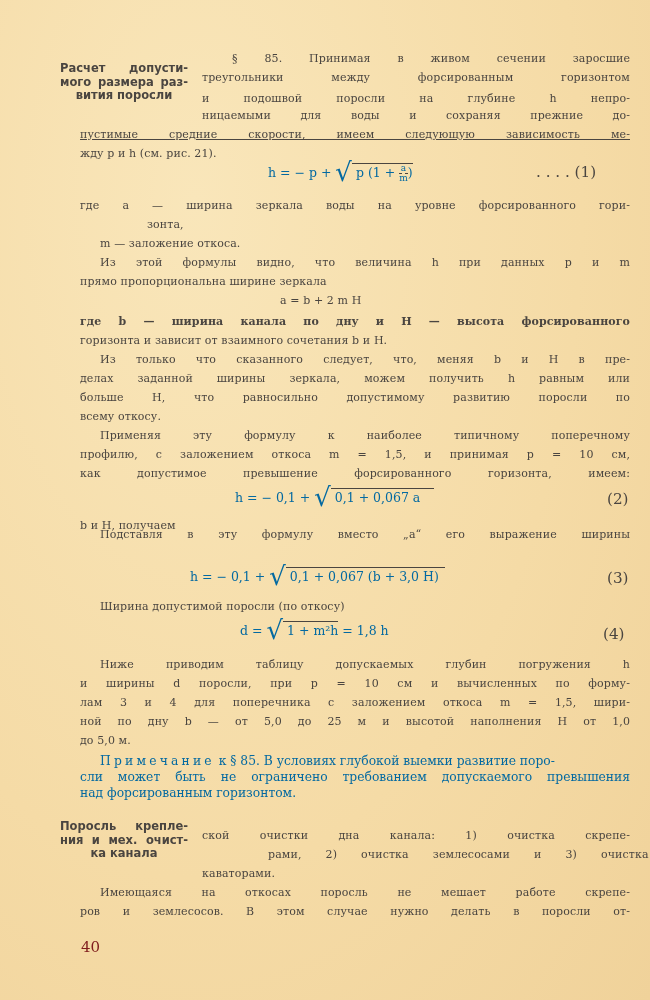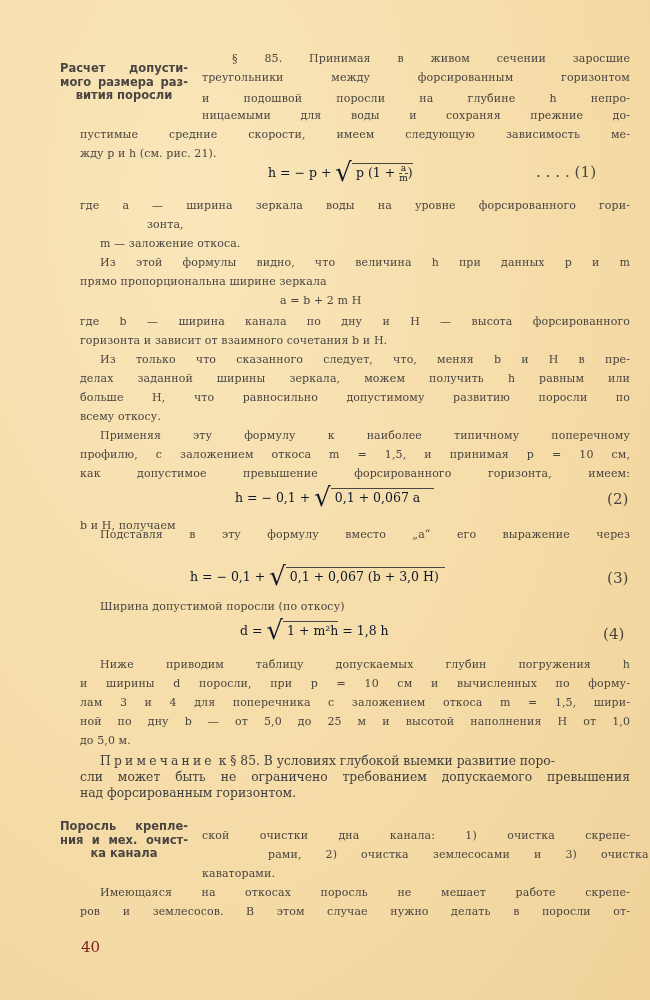--- a/index.html
+++ b/index.html
@@ -20,85 +20,85 @@
   .margin-note {
     position: absolute; font-family: "DejaVu Sans", sans-serif;
     font-weight: bold; font-size: 11.5px; line-height: 13.5px;
     color: #4a4540; width: 128px;
   }
   .margin-note div { white-space: nowrap; }
   .mn-just { text-align: justify; text-align-last: justify; }
   .mn-center { text-align: center; }
   .formula {
     position: absolute; white-space: nowrap;
-    font-size: 12.5px; line-height: 16px; color: #0f172a;
+    font-size: 12.5px; line-height: 16px; color: #0369a1;
   }
   .sqrt { font-size: 26px; position: relative; top: 4px; font-weight: normal; }
   .over { border-top: 1px solid #4a4540; padding-top: 1px; padding-left: 4px; }
   .frac { display: inline-block; vertical-align: middle; text-align: center; font-size: 9px; line-height: 9px; }
   .frac span { display: block; }
   .frac .num { border-bottom: 1px dashed #4a4540; padding: 0 1px; }
   .eqnum { position: absolute; font-size: 15.2px; line-height: 19px; }
   .note {
     position: absolute; white-space: nowrap;
-    font-size: 12.3px; line-height: 16px; color: #404040;
+    font-size: 12.3px; line-height: 16px; color: #0369a1;
   }
   .spaced { letter-spacing: 3.2px; }
   .pagenum { position: absolute; left: 81px; top: 938px; font-size: 15px; color: #7f1d1d; }
 </style>
 </head>
 <body>
 
 <div class="page">
 
   <div class="margin-note" style="left:60px; top:62px;">
     <div class="mn-just">Расчет допусти-</div>
     <div class="mn-just">мого размера раз-</div>
     <div class="mn-center">вития поросли</div>
   </div>
 
   <div class="line just" style="left:232px; top:49px; width:398px;">§ 85. Принимая в живом сечении заросшие</div>
   <div class="line just" style="left:202px; top:68px; width:428px;">треугольники между форсированным горизонтом</div>
   <div class="line just" style="left:202px; top:89px; width:428px;">и подошвой поросли на глубине h непро-</div>
   <div class="line just" style="left:202px; top:106px; width:428px;">ницаемыми для воды и сохраняя прежние до-</div>
-  <div class="line just" style="left:80px; top:125px; width:550px;">пустимые средние скорости, имеем следующую зависимость ме-</div>
+  <div class="line just" style="left:80px; top:125px; width:550px;text-decoration:underline;">пустимые средние скорости, имеем следующую зависимость ме-</div>
   <div class="line" style="left:80px; top:144px;">жду р и h (см. рис. 21).</div>
 
   <div class="formula" style="left:268px; top:160px;">
     <span>h = − p + </span><span class="sqrt">√</span><span class="over"><span>p (1 + </span><span class="frac"><span class="num">a</span><span>m</span></span><span>)</span></span>
   </div>
   <div class="eqnum" style="left:536px; top:163px;">. . . .  (1)</div>
 
   <div class="line just" style="left:80px; top:196px; width:550px;">где а — ширина зеркала воды на уровне форсированного гори-</div>
   <div class="line" style="left:147px; top:215px;">зонта,</div>
   <div class="line" style="left:100px; top:234px;">m — заложение откоса.</div>
 
   <div class="line just" style="left:100px; top:253px; width:530px;">Из этой формулы видно, что величина h при данных р и m</div>
   <div class="line" style="left:80px; top:272px;">прямо пропорциональна ширине зеркала</div>
 
   <div class="line" style="left:280px; top:291px;">а = b + 2 m  H</div>
 
-  <div class="line just" style="left:80px; top:312px; width:550px;">где b — ширина канала по дну и Н — высота форсированного</div>
+  <div class="line just" style="left:80px; top:312px; width:550px;font-weight:bold;">где b — ширина канала по дну и Н — высота форсированного</div>
   <div class="line" style="left:80px; top:331px;">горизонта и зависит от взаимного сочетания b и Н.</div>
 
   <div class="line just" style="left:100px; top:350px; width:530px;">Из только что сказанного следует, что, меняя b и Н в пре-</div>
   <div class="line just" style="left:80px; top:369px; width:550px;">делах заданной ширины зеркала, можем получить h равным или</div>
   <div class="line just" style="left:80px; top:388px; width:550px;">больше Н, что равносильно допустимому развитию поросли по</div>
   <div class="line" style="left:80px; top:407px;">всему откосу.</div>
 
   <div class="line just" style="left:100px; top:426px; width:530px;">Применяя эту формулу к наиболее типичному поперечному</div>
   <div class="line just" style="left:80px; top:445px; width:550px;">профилю, с заложением откоса m = 1,5, и принимая р = 10 см,</div>
   <div class="line just" style="left:80px; top:464px; width:550px;">как допустимое превышение форсированного горизонта, имеем:</div>
 
   <div class="formula" style="left:235px; top:485px;">
     <span>h = − 0,1 + </span><span class="sqrt">√</span><span class="over" style="padding-right:14px;">0,1 + 0,067 a</span>
   </div>
   <div class="eqnum" style="left:607px; top:490px;">(2)</div>
 
-  <div class="line just" style="left:100px; top:525px; width:530px;">Подставля в эту формулу вместо „а“ его выражение через</div>
+  <div class="line just" style="left:100px; top:525px; width:530px;">Подставля в эту формулу вместо „а“ его выражение ширины</div>
   <div class="line" style="left:80px; top:516px;">b и Н, получаем</div>
 
   <div class="formula" style="left:190px; top:564px;">
     <span>h = − 0,1 + </span><span class="sqrt">√</span><span class="over" style="padding-right:6px;">0,1 + 0,067  (b + 3,0  H)</span>
   </div>
   <div class="eqnum" style="left:607px; top:569px;">(3)</div>
 
   <div class="line" style="left:100px; top:597px;">Ширина допустимой поросли (по откосу)</div>
 
   <div class="formula" style="left:240px; top:618px;">

